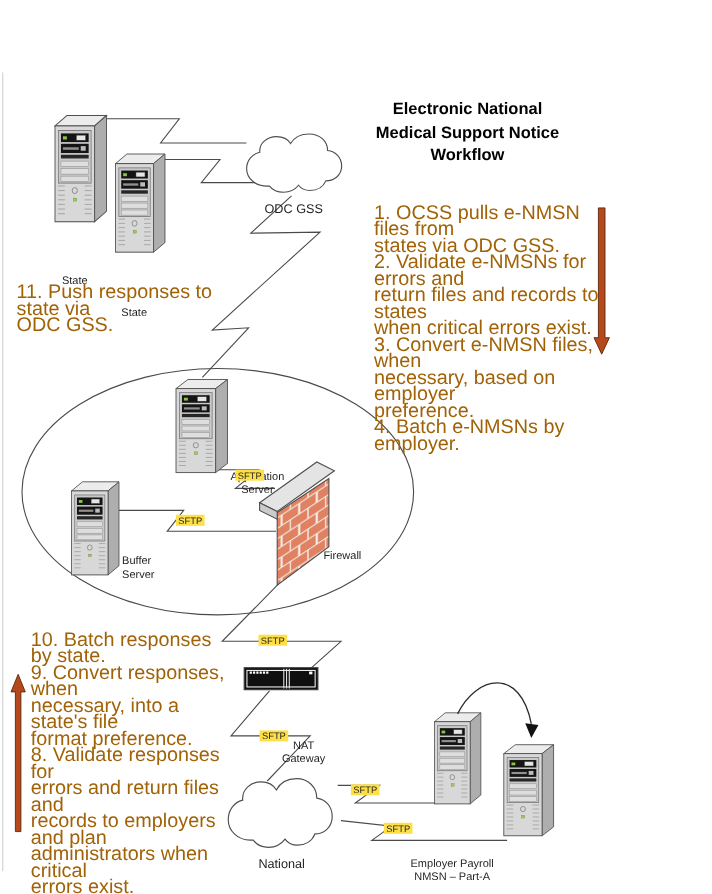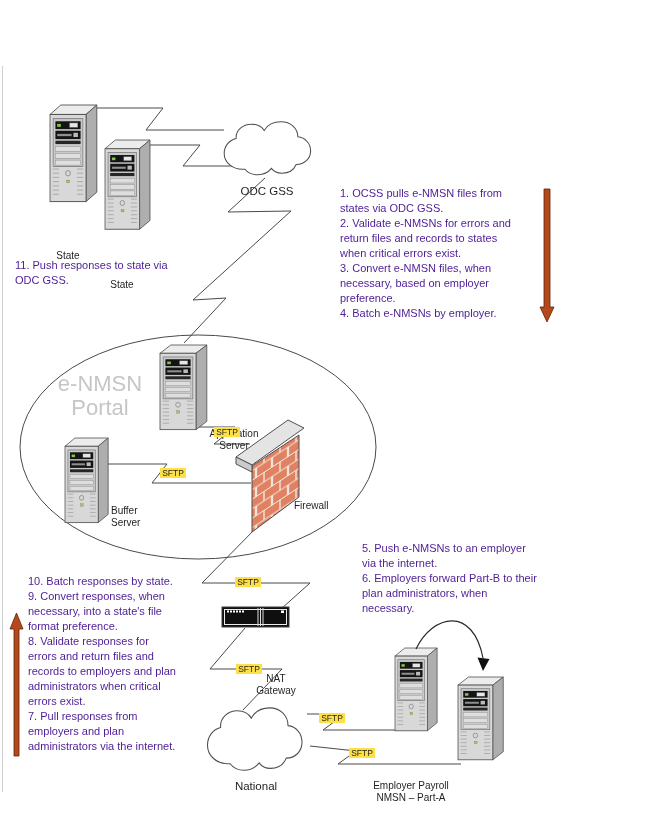--- a/index.html
+++ b/index.html
@@ -1,20 +1,20 @@
 <!DOCTYPE html>
 <html style="--flow-arrow: #b5491d; --brick: #e08261; --portal-text: #c6c6c6; --line: #4a4a4a;"><head>
 <meta charset="utf-8">
 <style>
   html,body{margin:0;padding:0;background:#fff;}
   .stage{position:relative;width:647px;height:813px;background:#fff;overflow:hidden;
          font-family:"Liberation Sans",sans-serif;color:#222;}
   .stage svg{position:absolute;left:0;top:0;}
   .txt{position:absolute;white-space:pre-line;}
-  .body-text{font-size:11px;line-height:15px;color:#4c1d95;}
+  .body-text{font-size:18px;line-height:15px;color:#a16207;}
   .title{font-size:15px;line-height:20.5px;font-weight:bold;text-align:center;color:#000;}
   .node-label{font-size:10px;line-height:11.5px;color:#1f1f1f;}
   .cloud-label{font-size:11.5px;color:#1f1f1f;}
   .portal-label{font-size:22px;line-height:24px;text-align:center;color:var(--portal-text);}
   .sftp{font-size:8.5px;color:#1f1f1f;background:#fde047;text-align:center;width:26px;line-height:10px;}
   .center{text-align:center;margin-top:44px;}
 </style>
 </head>
 <body>
 
@@ -105,55 +105,51 @@
 
   <polygon points="544,189 550,189 550,307 554,307 547,322 540,307 544,307" style="fill:var(--flow-arrow)" stroke="#5c2406" stroke-width="0.8"></polygon>
   <polygon points="14,629 10,629 16.5,613 23,629 19,629 19,756 14,756" style="fill:var(--flow-arrow)" stroke="#5c2406" stroke-width="0.8"></polygon>
 
   <g>
     <path d="M416,649 C433,614 473,606 483,658" fill="none" stroke="#2a2a2a" stroke-width="1.2"></path>
     <polygon points="483,671 477.5,657.5 489.5,659" fill="#111"></polygon>
   </g>
 </svg>
 
+<div class="txt title" style="left:322px;top:90px;width:206px;">Electronic National
+Medical Support Notice
+Workflow</div>
 
 <div class="txt body-text" style="left:340px;top:186px;width:212px;">1. OCSS pulls e-NMSN files from
 states via ODC GSS.
 2. Validate e-NMSNs for errors and
 return files and records to states
 when critical errors exist.
 3. Convert e-NMSN files, when
 necessary, based on employer
 preference.
 4. Batch e-NMSNs by employer.</div>
 
 <div class="txt body-text" style="left:15px;top:258px;width:212px;">11. Push responses to state via
 ODC GSS.</div>
 
-<div class="txt body-text" style="left:362px;top:541px;width:212px;">5. Push e-NMSNs to an employer
-via the internet.
-6. Employers forward Part-B to their
-plan administrators, when
-necessary.</div>
 
 <div class="txt body-text" style="left:28px;top:574px;width:182px;">10. Batch responses by state.
 9. Convert responses, when
 necessary, into a state's file
 format preference.
 8. Validate responses for
 errors and return files and
 records to employers and plan
 administrators when critical
 errors exist.
 7. Pull responses from
 employers and plan
 administrators via the internet.</div>
 
-<div class="txt portal-label" style="left:30px;top:372px;width:140px;">e-NMSN
-Portal</div>
 
 <div class="txt node-label center" style="left:43px;top:206px;width:50px;">State</div>
 
 <div class="txt node-label center" style="left:97px;top:235px;width:50px;">State</div>
 
 <div class="txt cloud-label center" style="left:222px;top:141px;width:90px;">ODC GSS</div>
 
 <div class="txt node-label center" style="left:208px;top:384px;width:52px;">Application
 Server</div>
 

